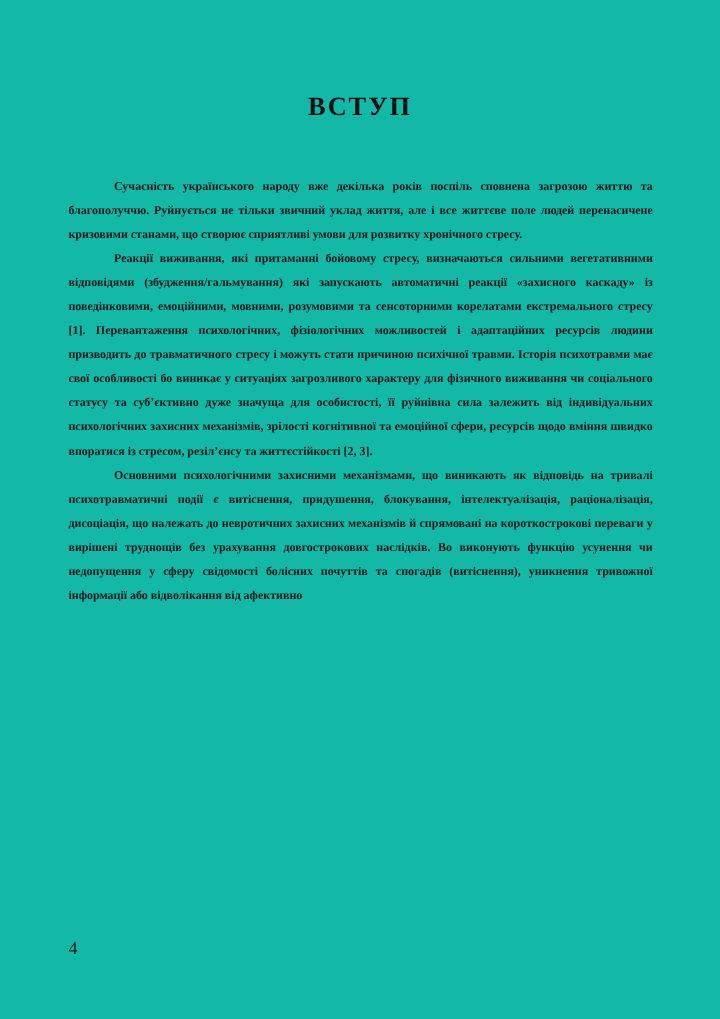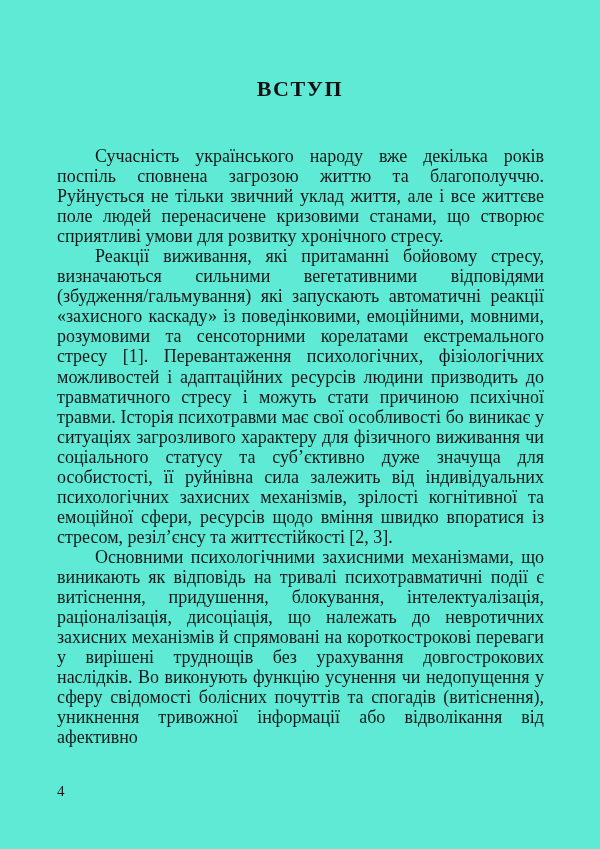--- a/index.html
+++ b/index.html
@@ -6,21 +6,21 @@
   html, body {
     margin: 0;
     padding: 0;
     background: #ffffff;
   }
 
   .page {
     position: relative;
     width: 600px;
     height: 849px;
-    background: #5eead4;
+    background: #14b8a6;
     overflow: hidden;
     box-sizing: border-box;
     font-family: "Liberation Serif", "DejaVu Serif", serif;
     color: #16161a;
   }
 
   .page-title {
     position: absolute;
     top: 76px;
     left: 0;
@@ -38,26 +38,27 @@
     position: absolute;
     top: 146px;
     left: 57px;
     width: 487px;
   }
 
   .para {
     margin: 0;
     text-indent: 38px;
     text-align: justify;
-    font-size: 18px;
+    font-size: 10px;
     line-height: 20.05px;
     color: #17171b;
     hyphens: manual;
     -webkit-hyphens: manual;
     word-spacing: -0.1px;
+    font-weight: bold;
   }
 
   .page-number {
     position: absolute;
     left: 57px;
     top: 781px;
     font-size: 15.1px;
     line-height: 20px;
     color: #17171b;
   }

